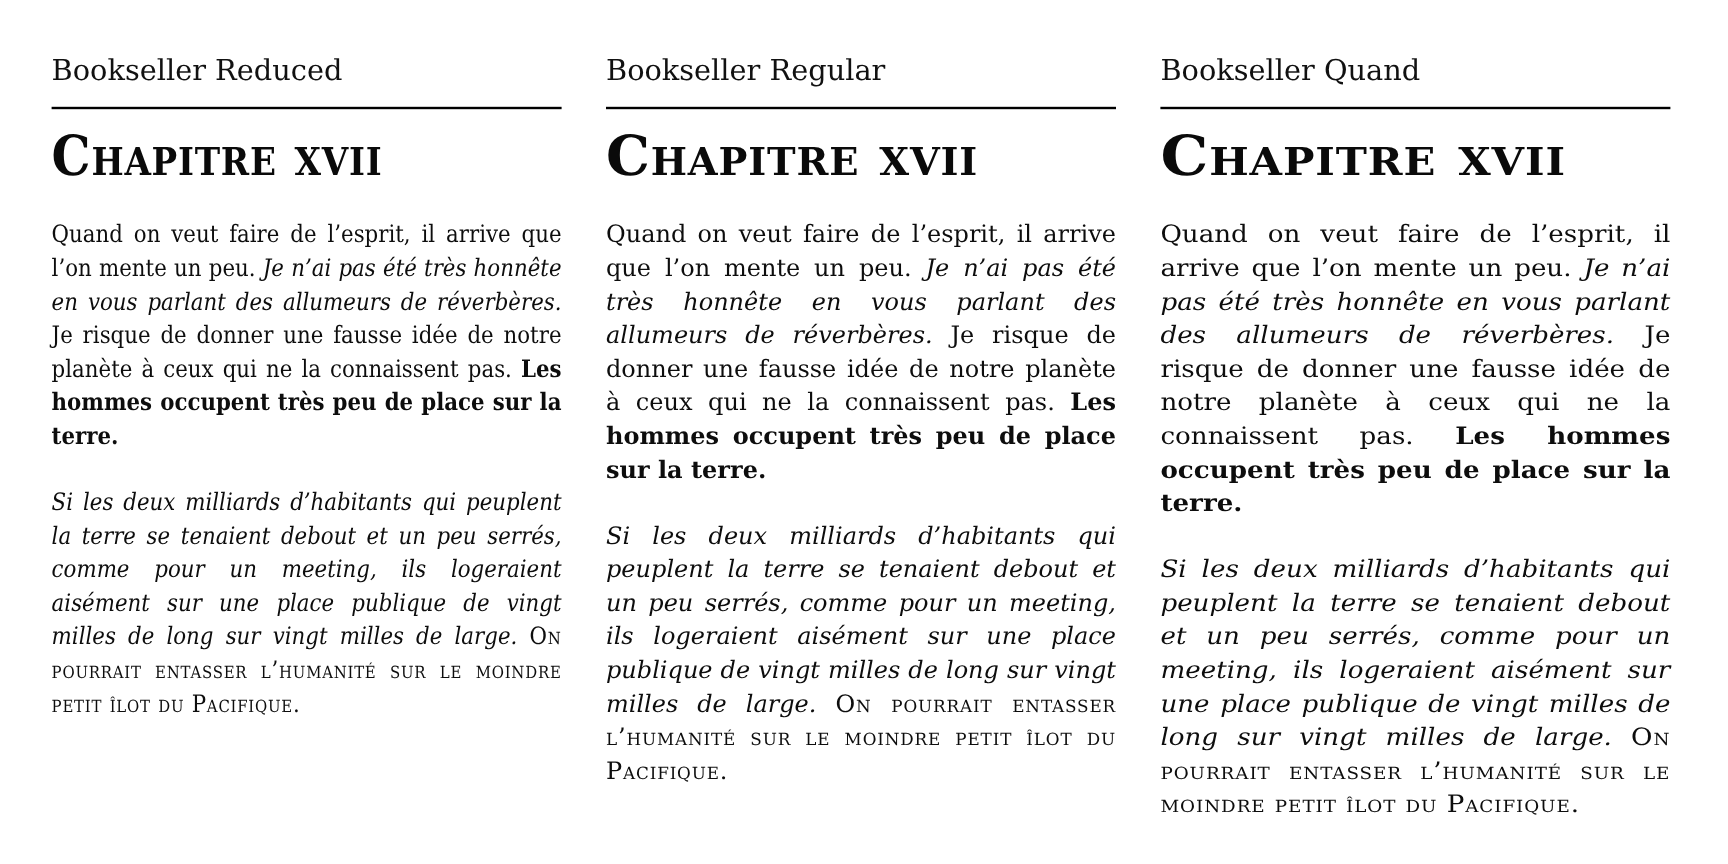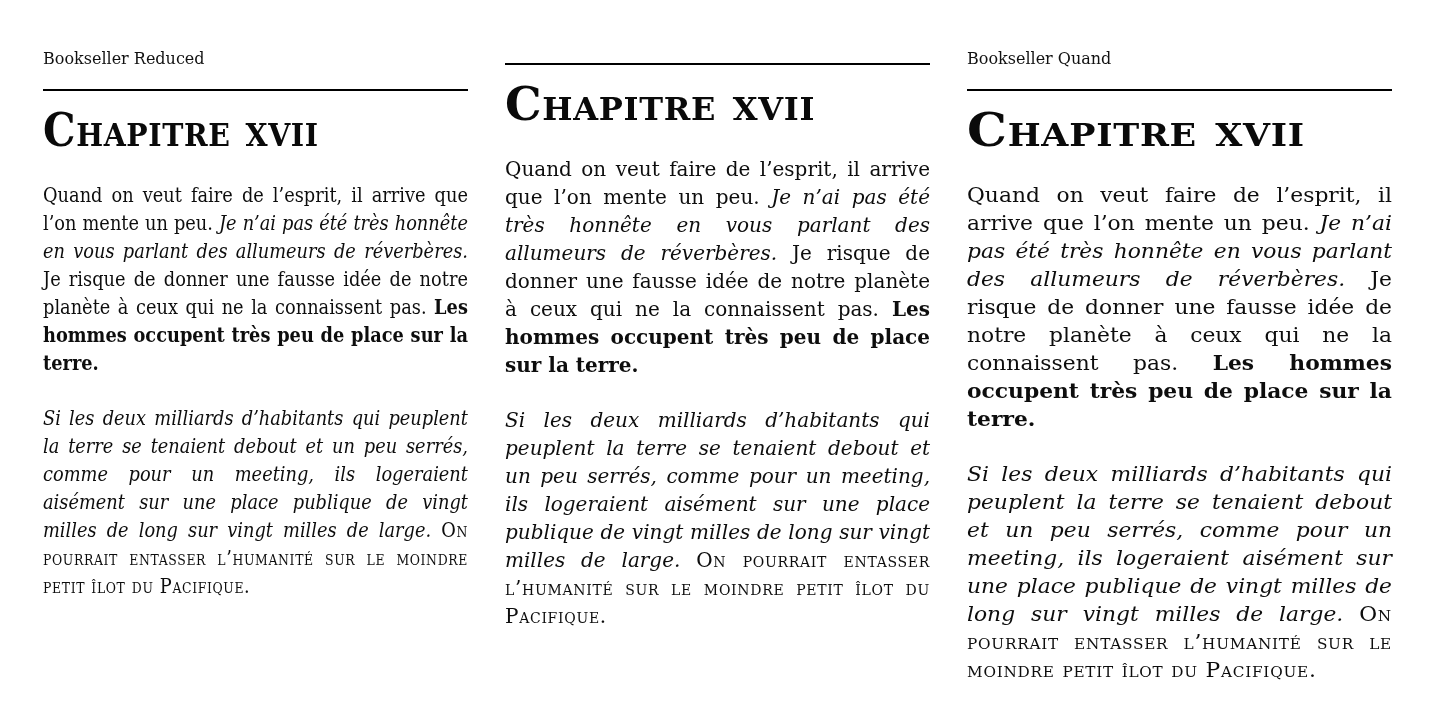--- a/index.html
+++ b/index.html
@@ -18,21 +18,21 @@
     grid-template-columns: repeat(3, 425px);
     column-gap: 37px;
     padding: 46px 0 0 43px;
   }
 
   .specimen-column {
     width: 425px;
   }
 
   .font-style-label {
-    font-size: 16px;
+    font-size: 24px;
     line-height: 26px;
     font-weight: 400;
     color: #111111;
   }
 
   .divider-rule {
     border: none;
     border-top: 2px solid #000000;
     margin: 17px 0 0 0;
     width: 425px;
@@ -82,20 +82,21 @@
     <div class="font-style-label">Bookseller Reduced</div>
     <hr class="divider-rule">
     <div class="scale-wrap reduced">
       <h1 class="chapter-heading">Chapitre xvii</h1>
       <p class="para" lang="fr"><span class="seg-regular">Quand on veut faire de l’esprit, il arrive que l’on mente un peu. </span><span class="seg-italic">Je n’ai pas été très honnête en vous parlant des allumeurs de réverbères.</span><span class="seg-regular"> Je risque de donner une fausse idée de notre planète à ceux qui ne la connaissent pas. </span><span class="seg-bold">Les hommes occupent très peu de place sur la terre.</span></p>
       <p class="para" lang="fr"><span class="seg-italic">Si les deux milliards d’habitants qui peuplent la terre se tenaient debout et un peu serrés, comme pour un meeting, ils logeraient aisément sur une place publique de vingt milles de long sur vingt milles de large. </span><span class="seg-smallcaps">On pourrait entasser l’humanité sur le moindre petit îlot du Pacifique.</span></p>
     </div>
   </section>
 
   <section class="specimen-column">
+    <div class="font-style-label">Bookseller Regular</div>
     <hr class="divider-rule">
     <div class="scale-wrap regular">
       <h1 class="chapter-heading">Chapitre xvii</h1>
       <p class="para" lang="fr"><span class="seg-regular">Quand on veut faire de l’esprit, il arrive que l’on mente un peu. </span><span class="seg-italic">Je n’ai pas été très honnête en vous parlant des allumeurs de réverbères.</span><span class="seg-regular"> Je risque de donner une fausse idée de notre planète à ceux qui ne la connaissent pas. </span><span class="seg-bold">Les hommes occupent très peu de place sur la terre.</span></p>
       <p class="para" lang="fr"><span class="seg-italic">Si les deux milliards d’habitants qui peuplent la terre se tenaient debout et un peu serrés, comme pour un meeting, ils logeraient aisément sur une place publique de vingt milles de long sur vingt milles de large. </span><span class="seg-smallcaps">On pourrait entasser l’humanité sur le moindre petit îlot du Pacifique.</span></p>
     </div>
   </section>
 
   <section class="specimen-column">
     <div class="font-style-label">Bookseller Quand</div>

